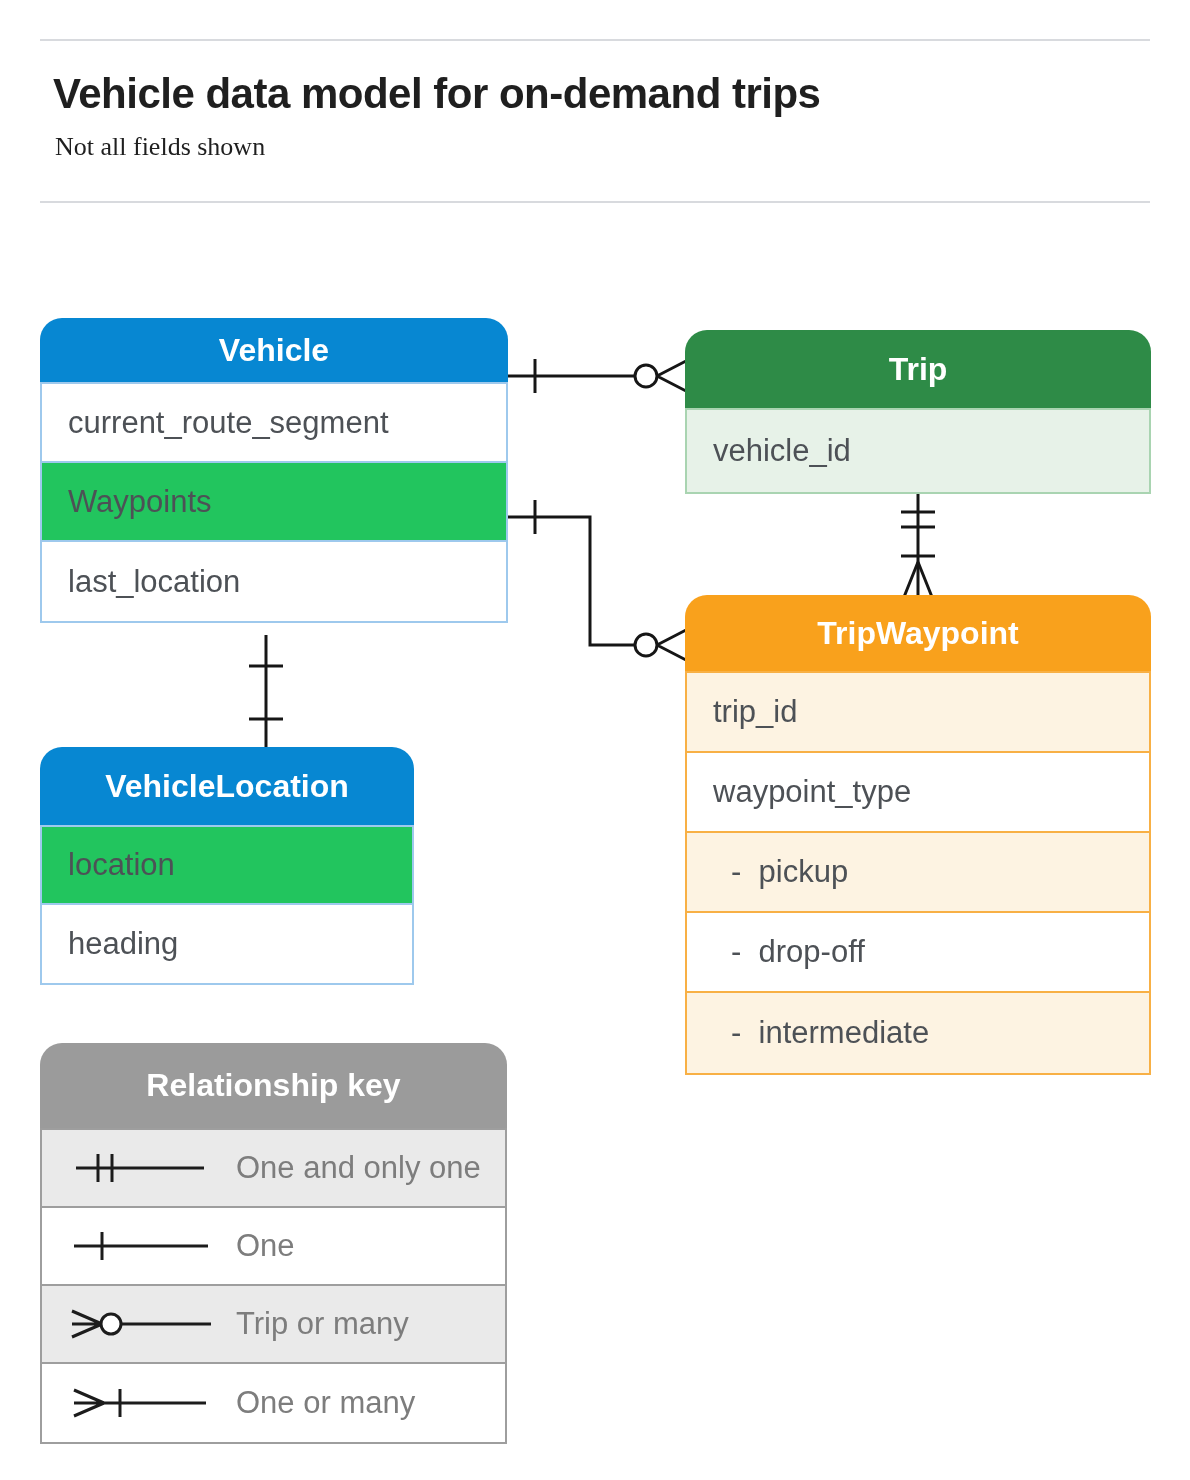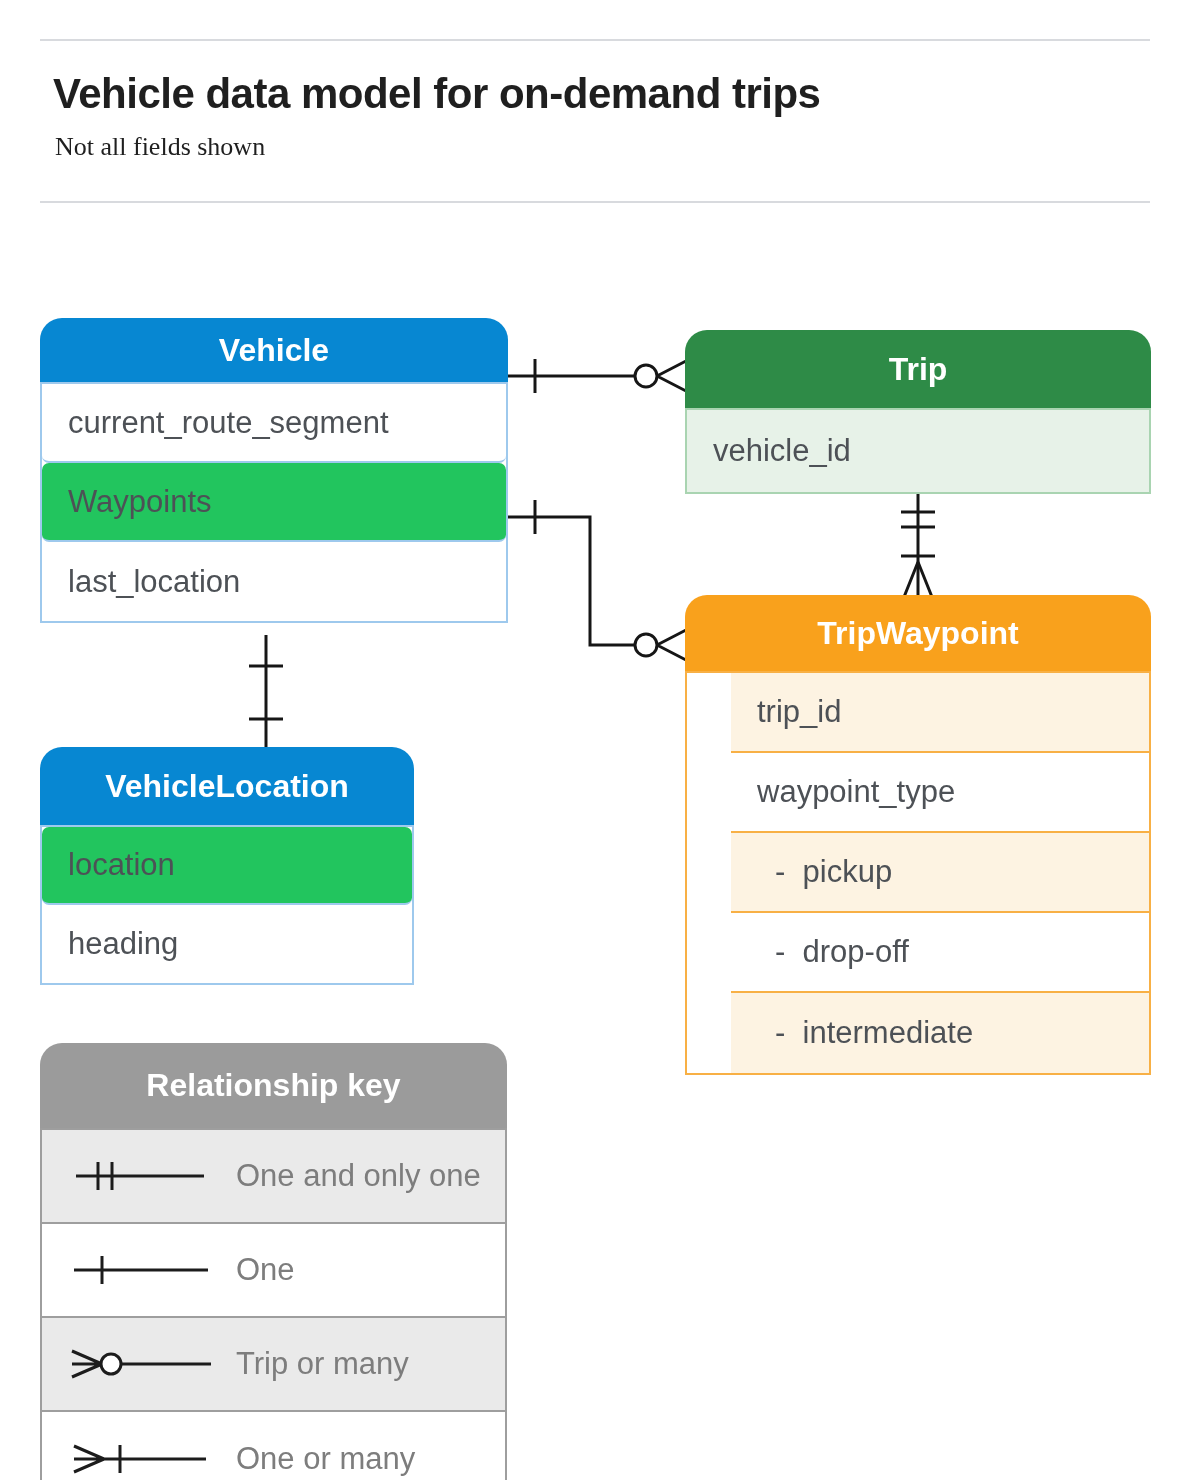--- a/index.html
+++ b/index.html
@@ -71,33 +71,33 @@
     border-color: inherit;
     white-space: pre;
     background: #ffffff;
   }
   .entity-row:last-child { border-bottom: none; }
   .entity-row.indent { padding-left: 44px; }
 
   
   .t-blue .entity-header { background: #0787d2; }
   .t-blue .entity-rows { border-color: #9ec9ed; }
-  .t-blue .entity-row { border-color: #9ec9ed; border-radius: 7px; }
+  .t-blue .entity-row { border-color: #9ec9ed; }
   .t-blue .entity-row.shade { background: #22c55e; }
 
   
   .t-green .entity-header { background: #2e8b47; }
   .t-green .entity-rows { border-color: #a9d4b1; }
   .t-green .entity-row { border-color: #a9d4b1; text-align: right; }
   .t-green .entity-row.shade { background: #e7f2e8; }
 
   
   .t-orange .entity-header { background: #f9a11c; }
   .t-orange .entity-rows { border-color: #f8b045; }
-  .t-orange .entity-row { border-color: #f8b045; margin-left: 44px; }
+  .t-orange .entity-row { border-color: #f8b045; }
   .t-orange .entity-row.shade { background: #fdf3e2; }
 
   
   .t-gray .entity-header { background: #9b9b9b; border-radius: 22px 22px 0 0; }
   .t-gray .entity-rows { border-color: #9e9e9e; }
   .t-gray .entity-row { border-color: #9e9e9e; color: #7d7d7d; padding-left: 14px; }
   .t-gray .entity-row.shade { background: #eaeaea; }
 
   #tbl-vehicle { left: 40px; top: 318px; width: 468px; }
   #tbl-vehicle .entity-header { height: 64px; }
@@ -110,21 +110,21 @@
   #tbl-tripwaypoint { left: 685px; top: 595px; width: 466px; }
   #tbl-tripwaypoint .entity-header { height: 76px; }
   #tbl-tripwaypoint .entity-row { height: 80px; }
 
   #tbl-vehiclelocation { left: 40px; top: 747px; width: 374px; }
   #tbl-vehiclelocation .entity-header { height: 78px; }
   #tbl-vehiclelocation .entity-row { height: 78px; }
 
   #tbl-key { left: 40px; top: 1043px; width: 467px; }
   #tbl-key .entity-header { height: 85px; }
-  #tbl-key .entity-row { height: 94px; }
+  #tbl-key .entity-row { height: 78px; }
 
   .key-symbol { flex: 0 0 auto; margin-right: 10px; }
   .key-label { white-space: pre; }
 </style>
 </head>
 <body>
 
 <div class="canvas">
 
   <div class="rule rule-top"></div>

